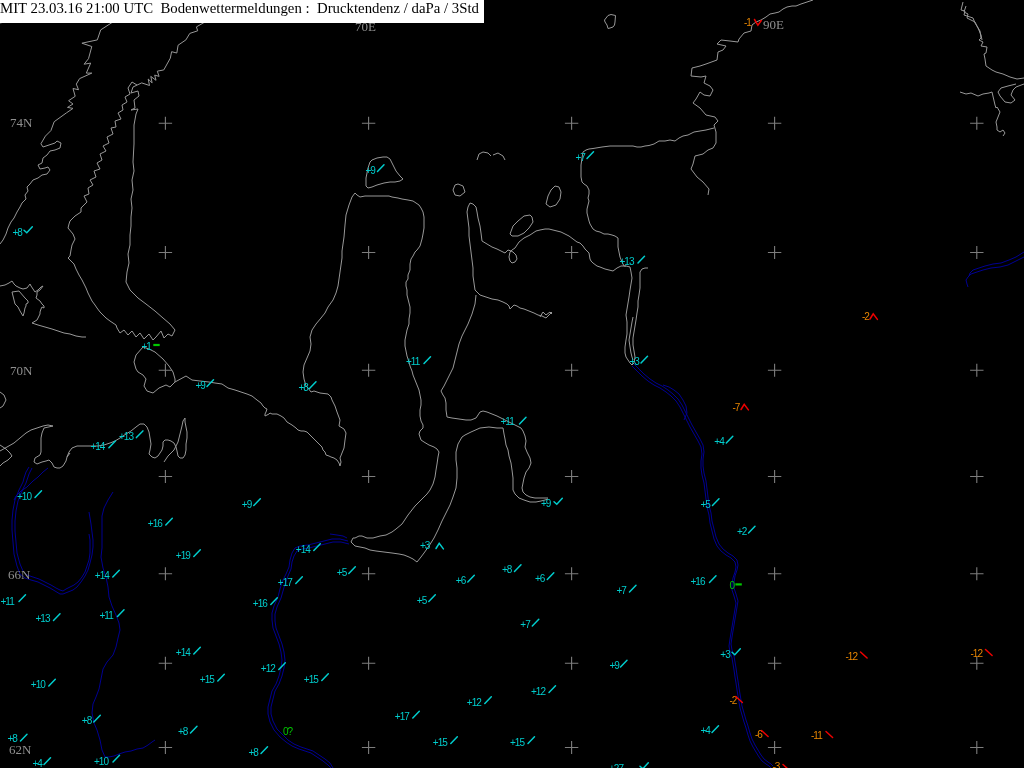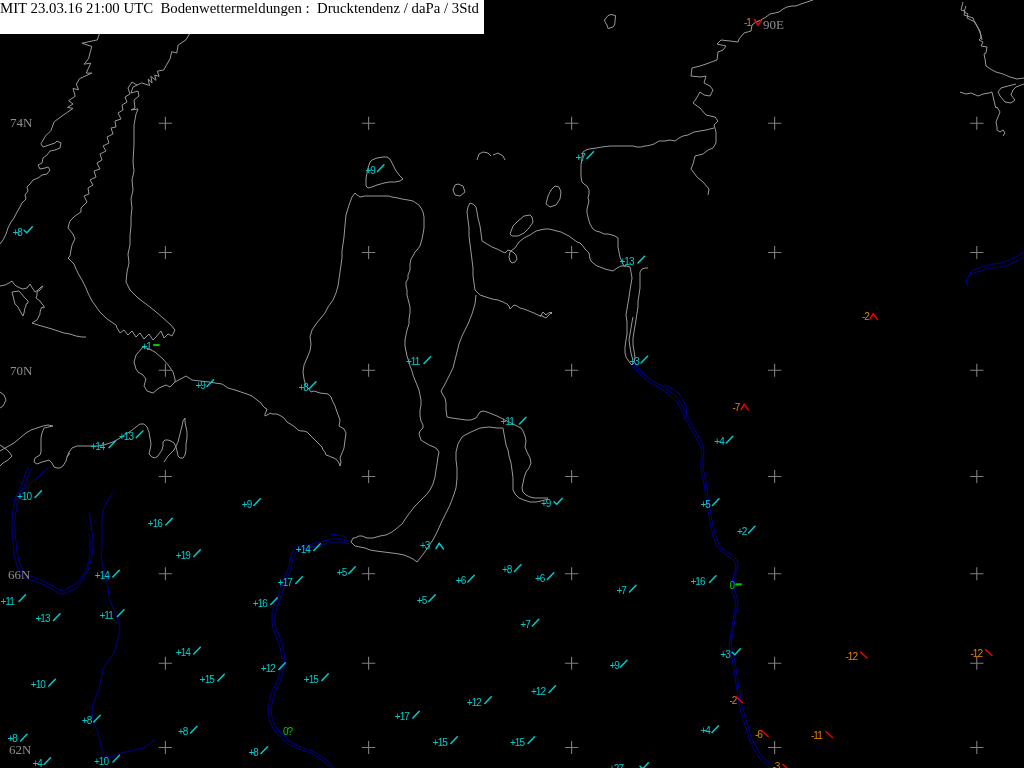--- a/index.html
+++ b/index.html
@@ -3,21 +3,21 @@
 <style>
 html,body{margin:0;padding:0;background:#000;width:1024px;height:768px;overflow:hidden}
 #map{position:absolute;top:0;left:0}
 .coast{fill:none;stroke:#989898;stroke-width:1;stroke-linejoin:miter;stroke-linecap:butt}
 .river{fill:none;stroke:#000092;stroke-width:1;stroke-linejoin:round;stroke-linecap:butt}
 .cross{stroke:#7d7d7d;stroke-width:1.1;fill:none}
 .sc{stroke:#00cdcd;stroke-width:1.5;fill:none;stroke-linecap:round}
 .sr{stroke:#ee0000;stroke-width:1.5;fill:none;stroke-linecap:round}
 text{font-family:"Liberation Sans",sans-serif;font-size:10px;letter-spacing:-1px}
 .glab{font-family:"Liberation Serif",serif;font-size:13px;fill:#8f8f8f;letter-spacing:0}
-#title{position:absolute;top:0;left:0;width:484px;height:34px;background:#fff;color:#000;
+#title{position:absolute;top:0;left:0;width:484px;height:23px;background:#fff;color:#000;
 font-family:"Liberation Serif",serif;font-size:14.8px;line-height:16.5px;white-space:nowrap}
 </style></head>
 <body>
 <svg id="map" width="1024" height="768" viewBox="0 0 1024 768">
 <path d="M 33,14 L 20,19 9,21 0,23" class="coast"></path>
 <path d="M 119.5,17.7 L 100.7,29.9 97.3,39.9 81.9,43.2 91.8,46.5 88.5,58.7 84.1,64.2 90.7,63.1 86.3,73.1 91.8,73.1 79.6,78.6 76.3,84.1 78.5,89.7 73,88.5 75.2,96.3 68.6,100.7 73,104 67.5,107.4 73,108.4 66.4,112.9 54.2,121.7 50.9,130.6 45.4,136.1 40.9,143.8 43,147 49,145 55,143 57,141 61,143 60,148 55,150 50,151 47,155 43,158 42,163 38,165 40,169 45,168 48,167 50,170 47,174 42,175 38,178 33,180 30,184 27,187 28,191 25,195 26,199 22,203 20,207 17,212 14,218 11,222 8,228 6,234 3,240 0,244" class="coast"></path>
 <path d="M 212,15 L 205.5,21.7 196.4,26.9 197.7,30.8 189.8,33.4 185.9,39.9 178.1,45.2 176.8,53 171.6,51.7 170.3,58.2 163.8,69.9 157.3,71.2 159.1,76.4 154.7,75.1 156,80.3 150.8,76.4 152.1,82.9 148.2,79 149.5,85.5 141.7,82.9 133,87 131,93 138,91 139,96 134,100 135,108 131,110 138,109 136,114 134,125 134,144 133,162 134,171 132,180 133,190 131,199 132,208 131,217 131,226 130,235 130,245 128,254 129,263 127,272 126,282 130,290 138,298 146,304 155,311 163,318 170,324 175,330 172,336 168,334 164,338 161,331 156,337 153,340 149,334 144,339 140,333 136,337 132,331 128,335 124,330 120,333 117,328" class="coast"></path>
 <path d="M 137,85 L 132,82 128,88 130,94 125,97 127,102 122,105 123,110 118,113 121,119 115,121 116,127 111,128 113,134 107,137 109,143 103,146 106,151 100,154 102,160 97,163 100,169 94,171 96,177 90,180 93,185 88,188 89,194 84,196 87,202 81,208 81,212 75,216 73,218 70,221 69,224 68,228 73,234 75,239 73,243 72,245 71,250 70,256 68,258 71,261 74,264 76,269 79,275 82,280 84,284 86,288 88,293 90,297 92,301 95,305 97,308 100,312 103,315 106,318 110,321 113,323 116,325 117,328" class="coast"></path>
 <path d="M 0,286 L 5,285 9,283 12,281 14,284 16,286 20,288 23,289 27,288 30,284 31,286 33,289 35,292 38,290 41,287 43,286 40,290 37,292 37,295 36,298 40,301 42,304 44,306 44,308 42,307 41,309 40,312 40,314 38,318 37,320 32,323 38,325 45,327 52,329 58,331 64,333 70,334 76,336 82,337 86,337" class="coast"></path>
 <path d="M 12,292 L 19,291 25,298 28,301 28,303 26,304 26,306 25,308 24,313 23,316 20,311 18,307 15,304 14,300 13,296 12,292" class="coast"></path>

